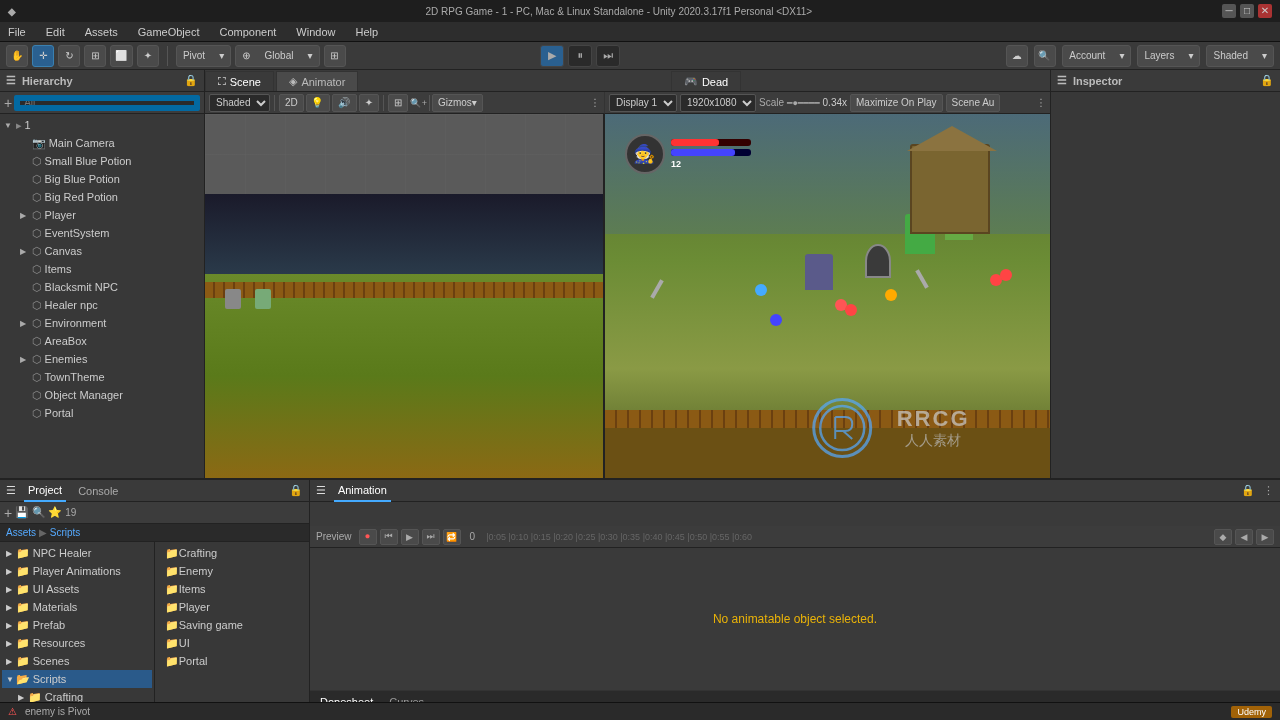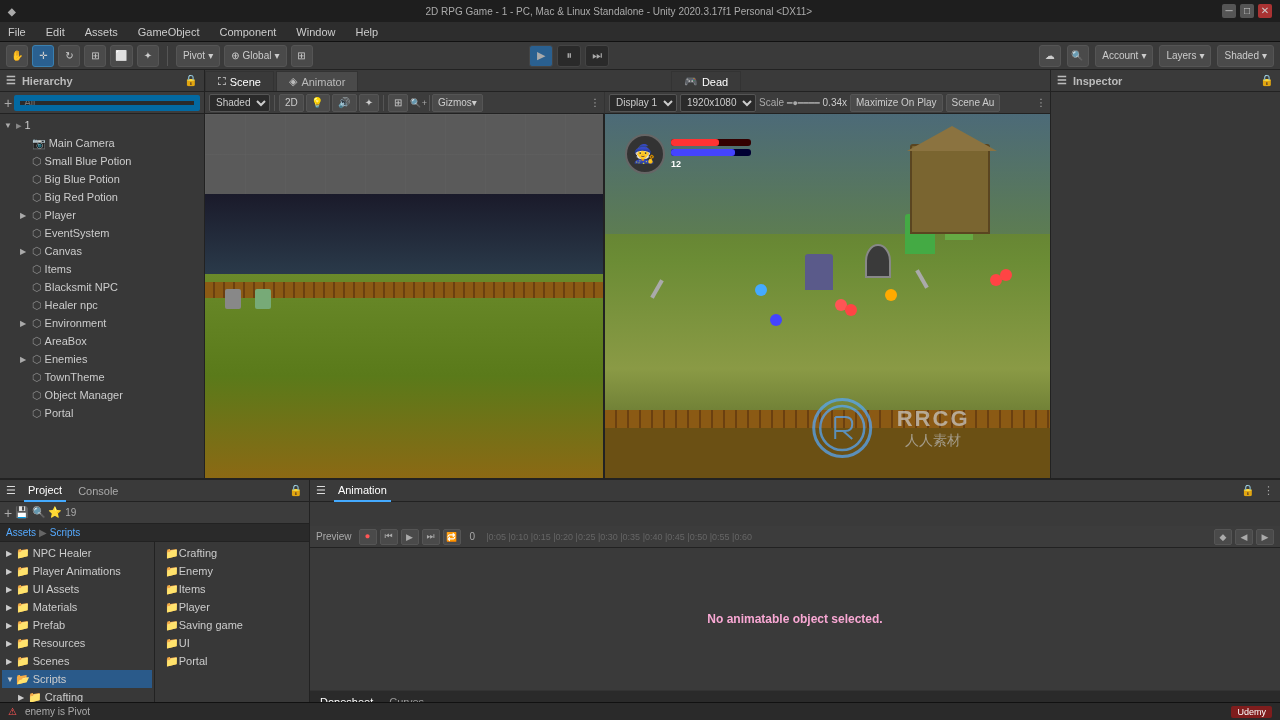--- a/index.html
+++ b/index.html
@@ -75,21 +75,21 @@
     .play-btn { background: #2a2a2a; border: 1px solid #444; border-radius: 3px; width: 24px; height: 22px; display: flex; align-items: center; justify-content: center; cursor: pointer; color: #aaa; }
     #toolbar-center { display: flex; gap: 4px; margin: 0 auto; }
     #toolbar-right { display: flex; align-items: center; gap: 6px; margin-left: auto; }
     .dropdown-btn {
       height: 22px;
       background: #4a4a4a;
       border: 1px solid #555;
       border-radius: 3px;
       color: #ccc;
       font-size: 10px;
-      display: flex; align-items: center; gap: 3px;
+      display: flex; align-items: center; gap: 14px;
       cursor: pointer;
       padding: 0 6px;
     }
 
     
     #hierarchy-panel {
       width: 205px;
       background: #383838;
       border-right: 1px solid #222;
       display: flex;
@@ -359,23 +359,22 @@
       font-size: 9px;
       display: flex; align-items: center; justify-content: center;
       cursor: pointer;
     }
 
     .anim-main {
       flex: 1;
       display: flex;
       align-items: center;
       justify-content: center;
-      color: #f9a8d4;
+      color: #eab308;
       font-size: 12px;
-      font-weight: bold;
     }
 
     .anim-footer {
       height: 22px;
       background: #2a2a2a;
       border-top: 1px solid #333;
       display: flex;
       align-items: center;
       padding: 0 6px;
       gap: 8px;
@@ -895,15 +894,15 @@
     </div>
 
   </div>
 
 </div>
 
 <div id="status-bar">
   <span style="color:#f55;">⚠</span>
   <span>enemy is Pivot</span>
   <div style="margin-left:auto;display:flex;align-items:center;gap:4px;">
-    <span style="background:#7f1d1d;color:white;padding:1px 6px;font-size:9px;border-radius:2px;">Udemy</span>
+    <span style="background:#a16207;color:white;padding:1px 6px;font-size:9px;border-radius:2px;">Udemy</span>
   </div>
 </div>
 
 </body></html>

